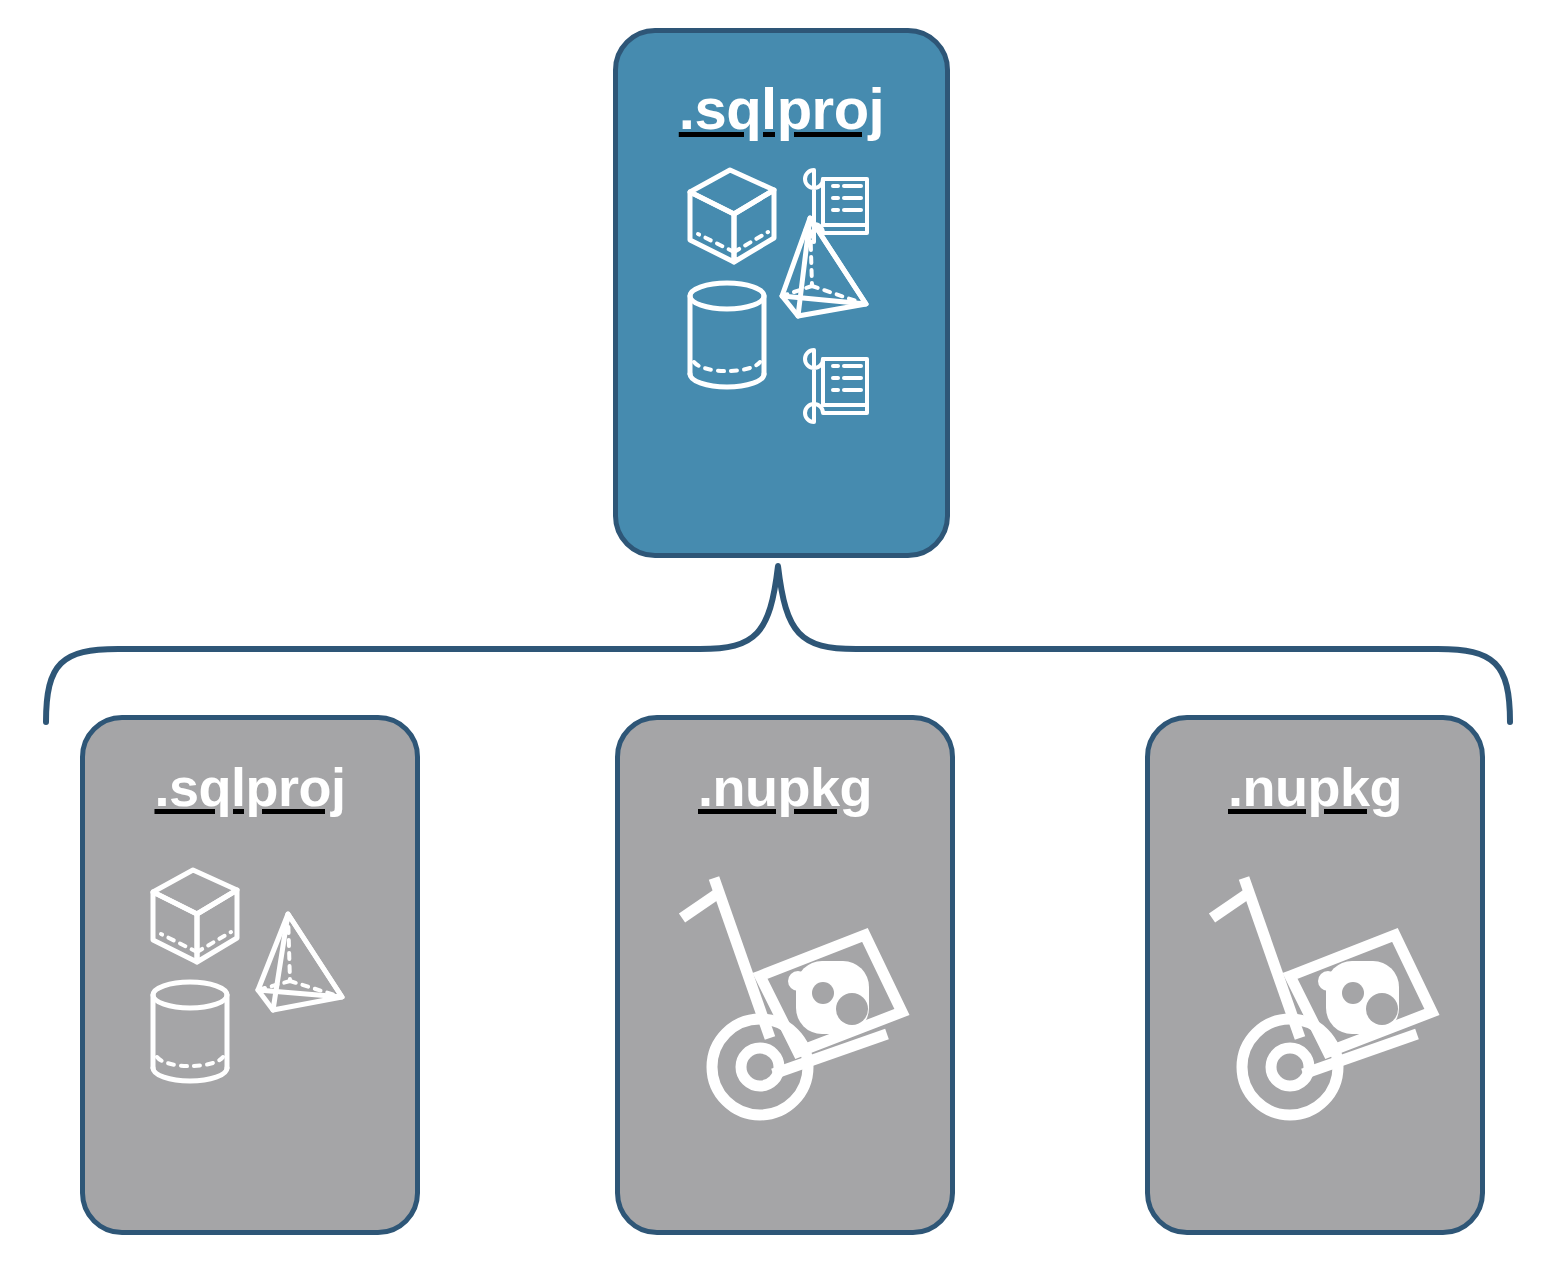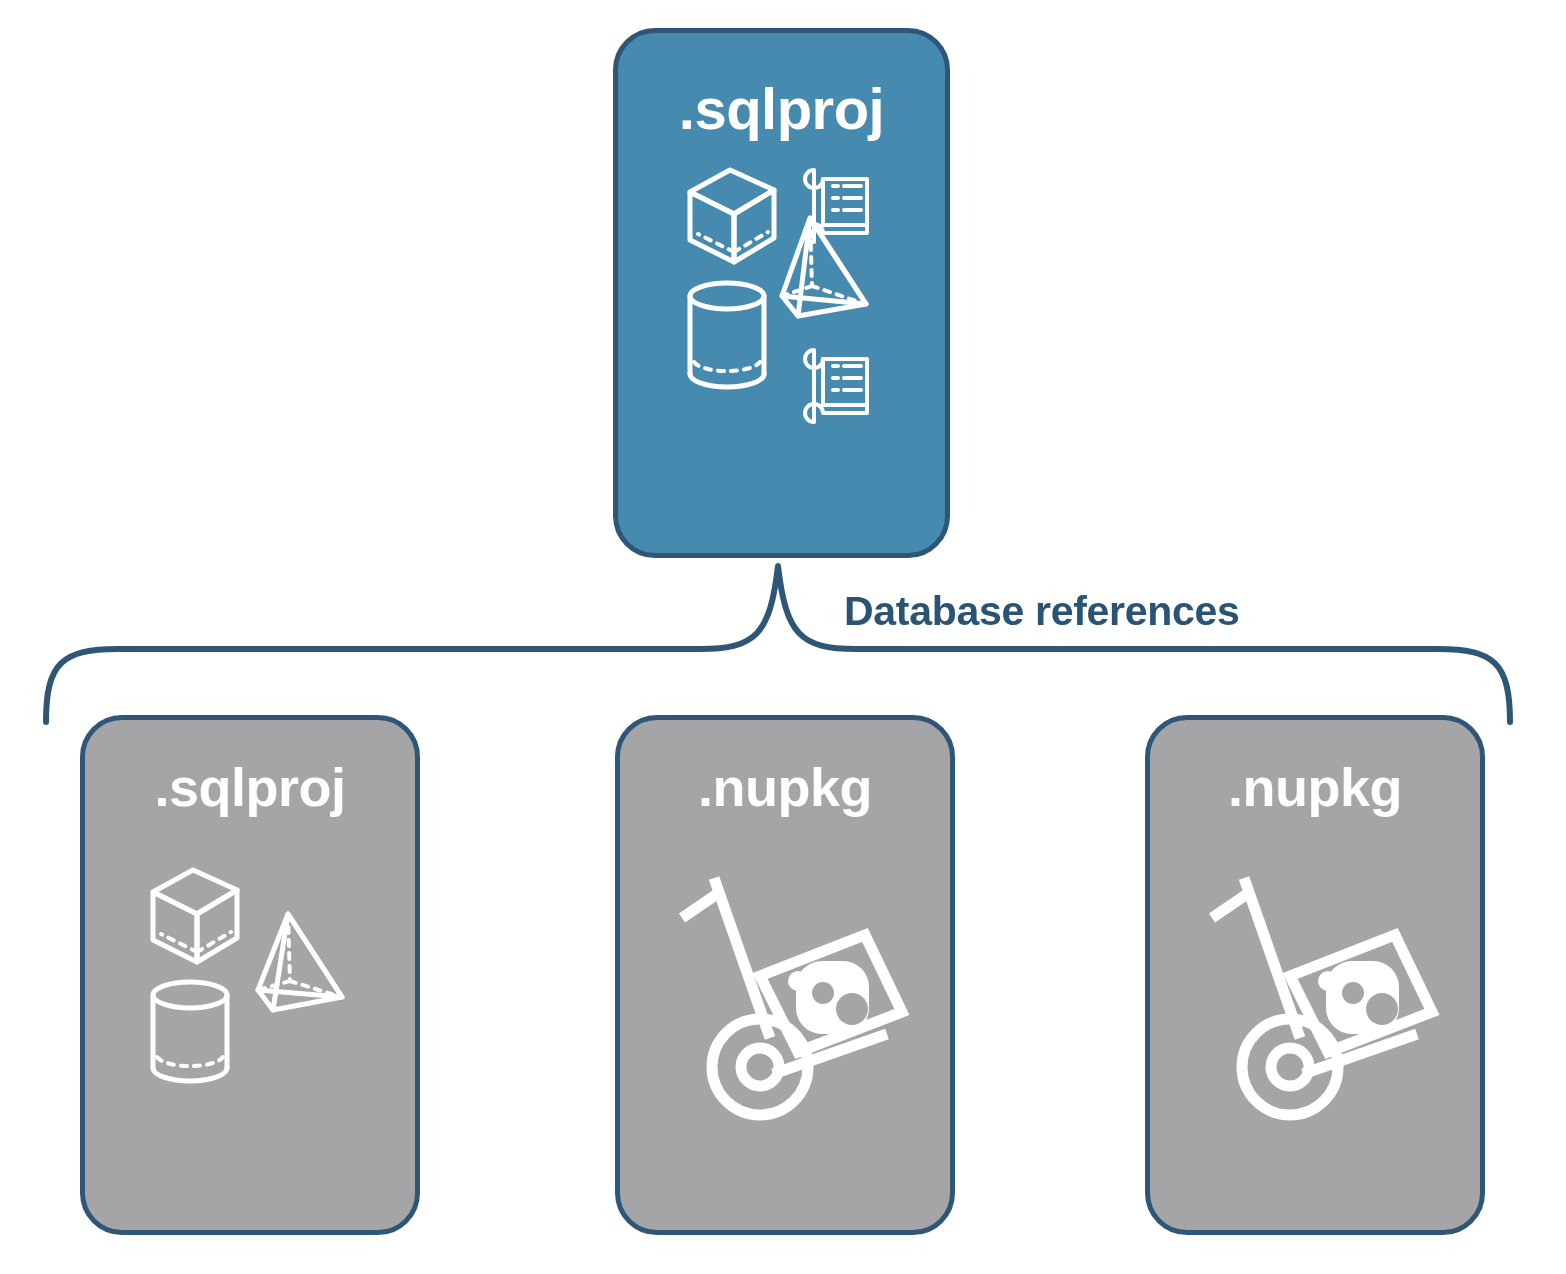--- a/index.html
+++ b/index.html
@@ -29,20 +29,21 @@
 
   .node-card {
     position: absolute;
     box-sizing: border-box;
     border: 5px solid #2E5677;
     border-radius: 42px;
     display: flex;
     flex-direction: column;
     align-items: center;
     overflow: hidden;
+    text-decoration: underline;
   }
   .node-card .node-title {
     color: #ffffff;
     font-weight: bold;
     letter-spacing: -0.5px;
     line-height: 1;
     white-space: nowrap;
     user-select: none;
   }
   .node-art {
@@ -178,21 +179,20 @@
             <path d="M 33 42 h 5"></path>
               <path d="M 44 42 h 17"></path>
             <path d="M 33 54 h 5"></path>
               <path d="M 44 54 h 17"></path>
           </g>
         </g>
       </svg>
     </div>
   </div>
 
-  <div id="brace-label">Database references</div>
 
   <div class="node-card card-ref" id="card-ref-1">
     <div class="node-title">.sqlproj</div>
 
     <div class="node-art">
       <svg class="art-svg" viewBox="0 0 210 230" xmlns="http://www.w3.org/2000/svg" fill="none" stroke="#ffffff" stroke-width="5" stroke-linecap="round" stroke-linejoin="round">
 
         <g>
           <path d="M 8 30 L 48 8 L 92 28 L 52 52 Z"></path>
           <path d="M 8 30 L 8 78 L 52 100 L 52 52 Z"></path>

